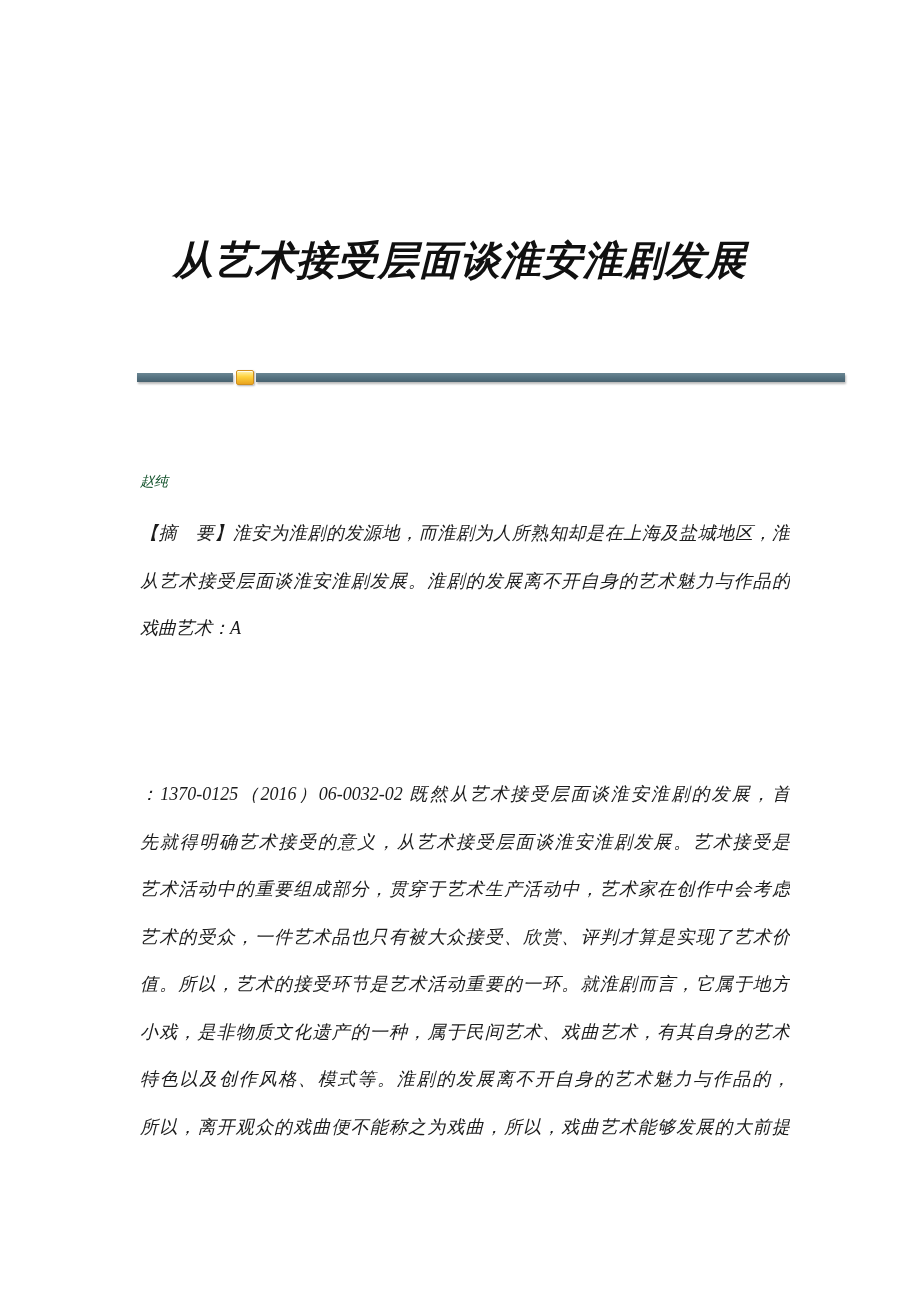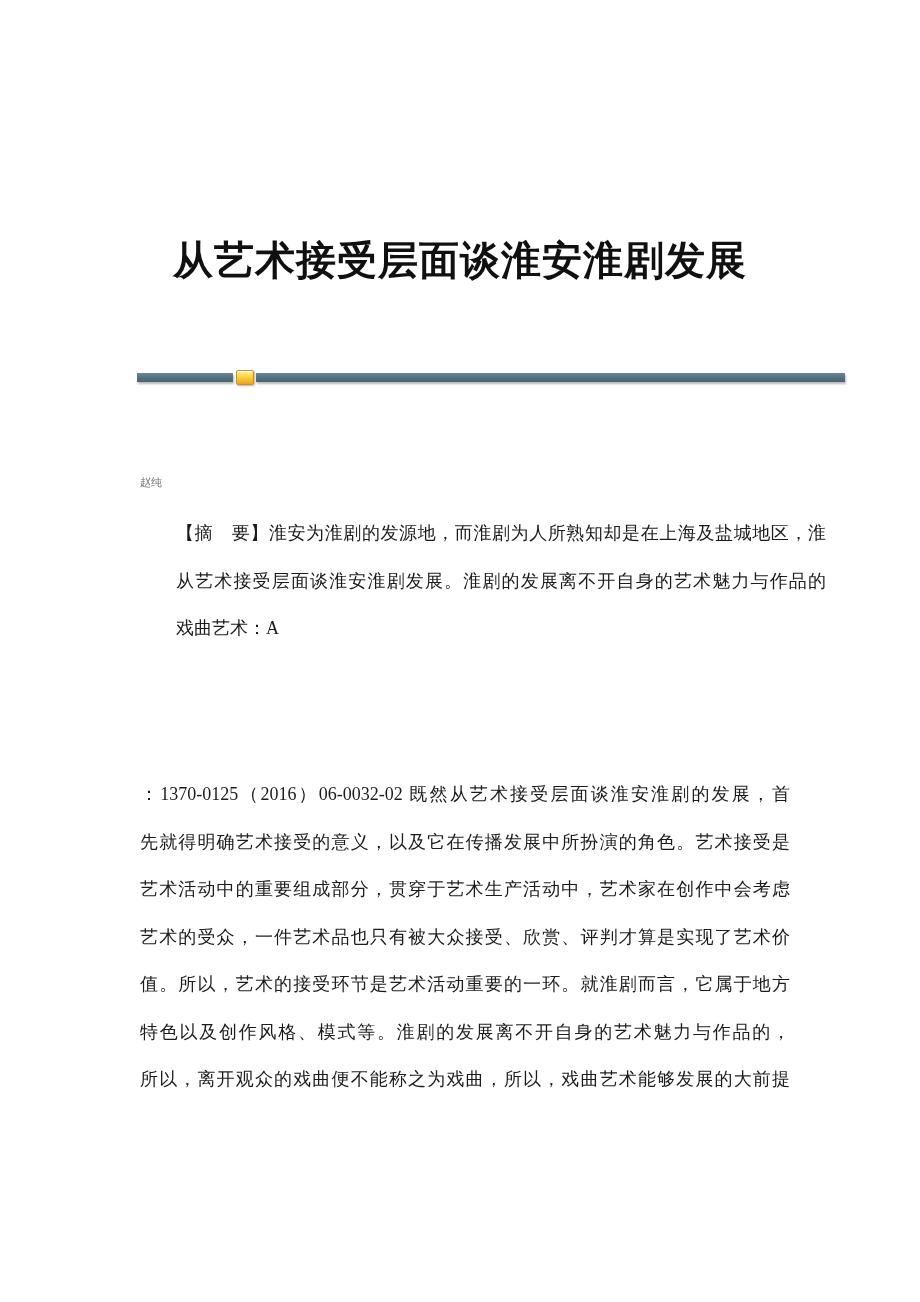--- a/index.html
+++ b/index.html
@@ -8,20 +8,21 @@
     background: #ffffff;
   }
   .page {
     position: relative;
     width: 920px;
     height: 1190px;
     background: #ffffff;
     overflow: hidden;
     font-family: "Liberation Serif", "DejaVu Serif", serif;
     color: #151515;
+    font-style: italic;
   }
   .doc-title {
     position: absolute;
     top: 206px;
     left: 0;
     width: 920px;
     text-align: center;
     font-size: 40px;
     font-weight: bold;
     letter-spacing: 1px;
@@ -51,32 +52,32 @@
     height: 13px;
     border: 1px solid #cf8e1e;
     border-radius: 2px;
     background: linear-gradient(180deg, #fff3b0 0%, #ffd23e 45%, #e9a41f 100%);
     box-shadow: 1px 1px 2px rgba(0,0,0,0.3), inset 0 1px 0 rgba(255,255,255,0.8);
   }
   .author {
     position: absolute;
     top: 470px;
     left: 140px;
-    font-size: 11px;
+    font-size: 14px;
     line-height: 24px;
-    color: #737373;
+    color: #14532d;
   }
   .para {
     position: absolute;
     left: 140px;
     width: 650px;
     font-size: 18px;
     color: #1b1b1b;
   }
-  .para-1 { top: 510px; margin-left: 36px; }
+  .para-1 { top: 510px; }
   .para-2 { top: 771px; }
   .line {
     height: 47.5px;
     line-height: 47.5px;
     white-space: nowrap;
     text-align: justify;
     text-align-last: justify;
     overflow: hidden;
   }
   .line.short {
@@ -100,21 +101,22 @@
   <div class="author">赵纯</div>
 
   <div class="para para-1">
     <div class="line">【摘　要】淮安为淮剧的发源地，而淮剧为人所熟知却是在上海及盐城地区，淮</div>
     <div class="line">从艺术接受层面谈淮安淮剧发展。淮剧的发展离不开自身的艺术魅力与作品的</div>
     <div class="line short">戏曲艺术：A</div>
   </div>
 
   <div class="para para-2">
     <div class="line">：1370-0125（2016）06-0032-02 既然从艺术接受层面谈淮安淮剧的发展，首</div>
-    <div class="line">先就得明确艺术接受的意义，以及它在传播发展中所扮演的角色。艺术接受是</div>
+    <div class="line">先就得明确艺术接受的意义，从艺术接受层面谈淮安淮剧发展。艺术接受是</div>
     <div class="line">艺术活动中的重要组成部分，贯穿于艺术生产活动中，艺术家在创作中会考虑</div>
     <div class="line">艺术的受众，一件艺术品也只有被大众接受、欣赏、评判才算是实现了艺术价</div>
     <div class="line">值。所以，艺术的接受环节是艺术活动重要的一环。就淮剧而言，它属于地方</div>
+    <div class="line">小戏，是非物质文化遗产的一种，属于民间艺术、戏曲艺术，有其自身的艺术</div>
     <div class="line">特色以及创作风格、模式等。淮剧的发展离不开自身的艺术魅力与作品的，</div>
     <div class="line">所以，离开观众的戏曲便不能称之为戏曲，所以，戏曲艺术能够发展的大前提</div>
   </div>
 
 </div>
 
 </body></html>

